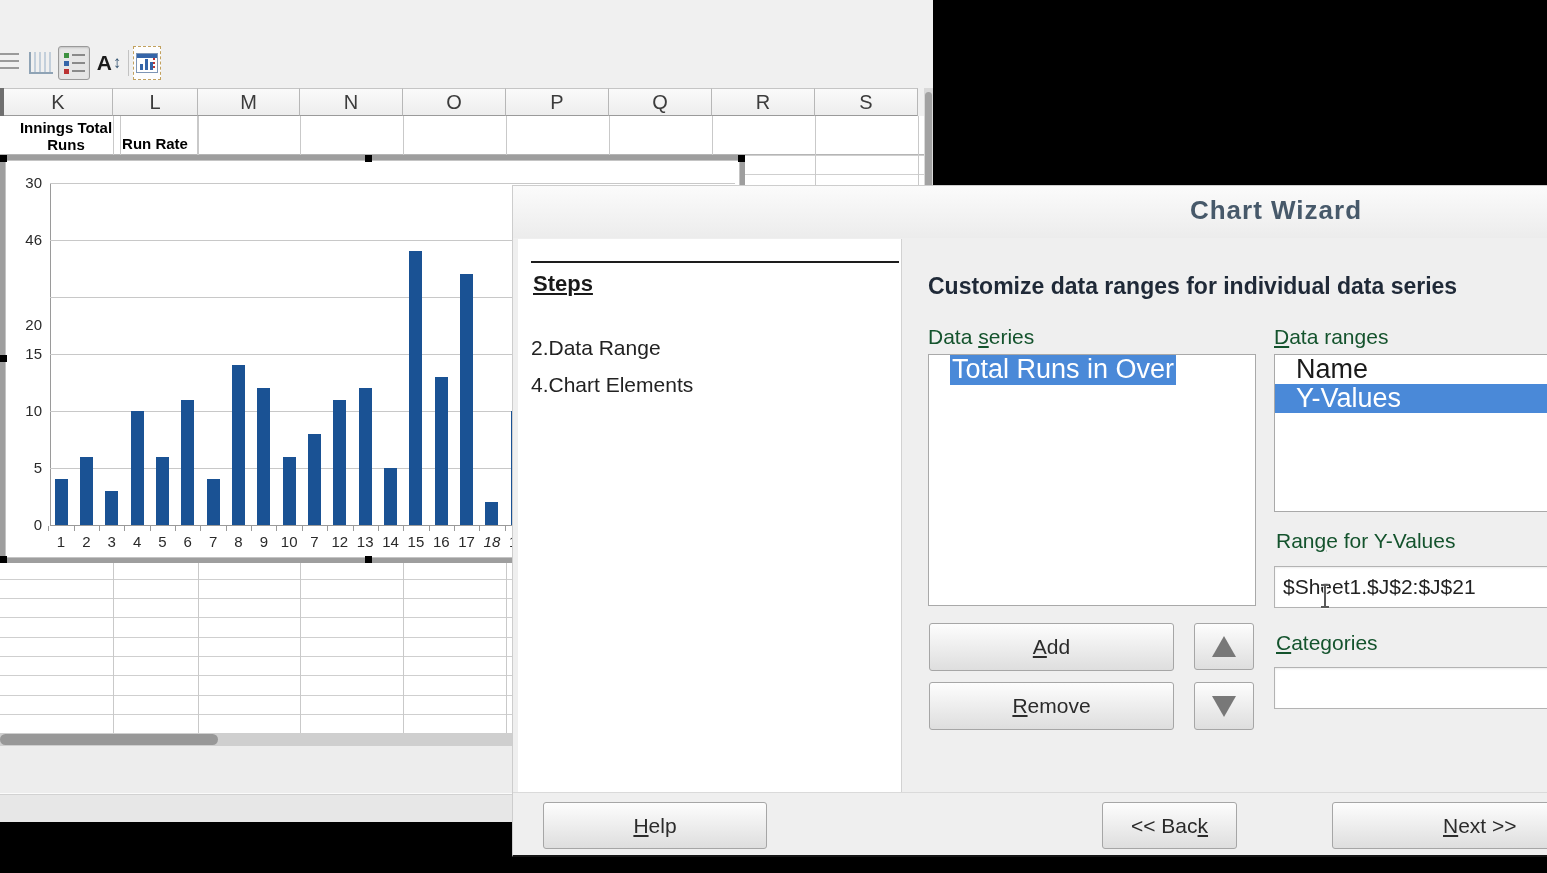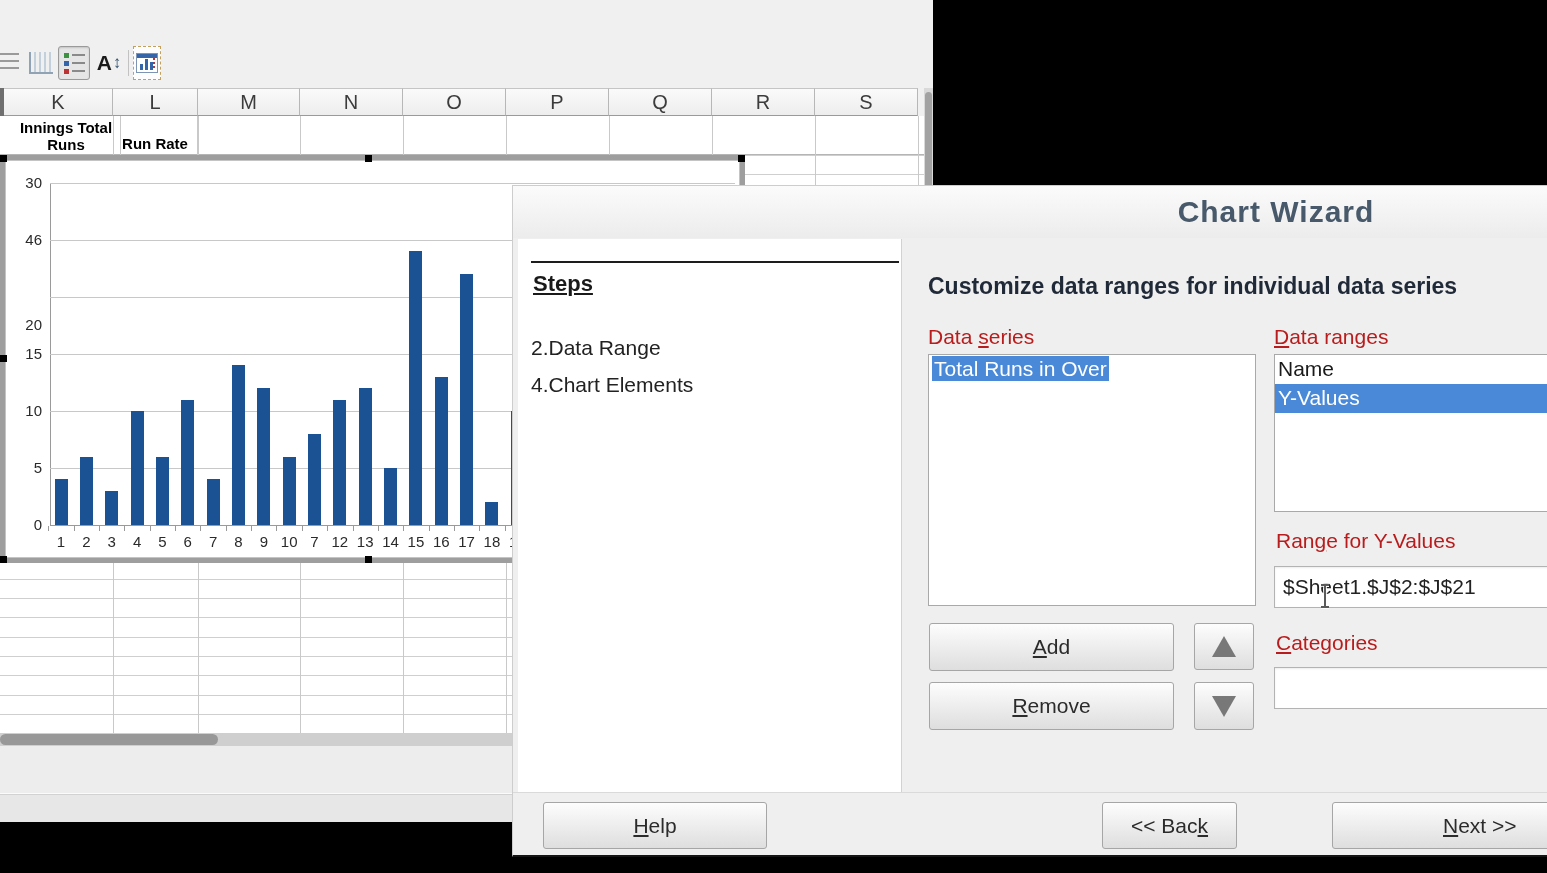--- a/index.html
+++ b/index.html
@@ -72,35 +72,35 @@
   .xtick-label { position:absolute; top:378px; width:26px; text-align:center; font-size:15px; color:#2a2a2a; }
   .bar { position:absolute; width:13px; background:#1a5294; }
 
   
   #dialog { position:absolute; left:512px; top:185px; width:1035px; height:672px; background:#efefef;
     border-left:1px solid #cdcdcd; border-top:1px solid #cdcdcd; border-bottom:2px solid #141414;
     z-index:20; overflow:hidden; }
   #dialog-header { position:absolute; left:0; top:0; width:100%; height:52px;
     background:linear-gradient(#fbfbfb,#ececec); }
   #dialog-title { position:absolute; left:763px; top:9px; transform:translateX(-50%);
-    font-size:30px; font-weight:bold; color:#47596a; letter-spacing:1px; white-space:nowrap; }
+    font-size:26px; font-weight:bold; color:#47596a; letter-spacing:1px; white-space:nowrap; }
   #steps-panel { position:absolute; left:5px; top:53px; width:384px; height:553px; background:#fff;
     border-right:1px solid #d2d2d2; }
   #steps-rule { position:absolute; left:13px; top:22px; width:368px; height:2px; background:#1d1d1d; }
   #steps-heading { position:absolute; left:15px; top:32px; font-size:22px; font-weight:bold;
     color:#1a1a1a; text-decoration:underline; }
   #steps-list { position:absolute; left:13px; top:97px; width:360px; }
   .step-item { height:37px; font-size:21px; color:#222; white-space:nowrap; }
   .step-item .sel { background:#4a89d8; color:#fff; padding:2px 5px 3px 2px; }
 
   #content-heading { position:absolute; left:415px; top:87px; font-size:23px; font-weight:bold;
     color:#1f2937; white-space:nowrap; }
-  .field-label { position:absolute; font-size:21px; color:#b91c1c; white-space:nowrap; }
+  .field-label { position:absolute; font-size:21px; color:#14532d; white-space:nowrap; }
   .listbox { position:absolute; background:#fff; border:1px solid #a9a9a9; overflow:hidden; }
-  .lb-item { font-size:21px; color:#1a1a1a; height:29px; line-height:28px; padding-left:3px;
+  .lb-item { font-size:27px; color:#1a1a1a; height:29px; line-height:28px; padding-left:21px;
     white-space:nowrap; }
   .lb-item .sel-inline { background:#4a89d8; color:#fff; padding:1px 2px; }
   .lb-item.sel-row { background:#4a89d8; color:#fff; }
   .textinput { position:absolute; background:#fff; border:1px solid #b3b3b3; font-size:21px;
     color:#222; padding-left:8px; display:flex; align-items:center; box-shadow:inset 0 1px 2px rgba(0,0,0,.08); }
   .push-btn { position:absolute; background:linear-gradient(#fdfdfd,#dedede); border:1px solid #a6a6a6;
     border-radius:3px; font-size:21px; color:#2b2b2b; display:flex; align-items:center;
     justify-content:center; white-space:nowrap; }
   .tri-up { width:0; height:0; border-left:12px solid transparent; border-right:12px solid transparent;
     border-bottom:21px solid #787878; }
@@ -250,21 +250,21 @@
     <div class="xtick-label" style="left: 352.2px;">13</div>
     <div class="bar" style="left: 384.05px; top: 313px; height: 57px; background: rgb(26, 82, 148);"></div>
     <div class="xtick-label" style="left: 377.55px;">14</div>
     <div class="bar" style="left: 409.4px; top: 96.4px; height: 273.6px; background: rgb(26, 82, 148);"></div>
     <div class="xtick-label" style="left: 402.9px;">15</div>
     <div class="bar" style="left: 434.75px; top: 221.8px; height: 148.2px; background: rgb(26, 82, 148);"></div>
     <div class="xtick-label" style="left: 428.25px;">16</div>
     <div class="bar" style="left: 460.1px; top: 119.2px; height: 250.8px; background: rgb(26, 82, 148);"></div>
     <div class="xtick-label" style="left: 453.6px;">17</div>
     <div class="bar" style="left: 485.45px; top: 347.2px; height: 22.8px; background: rgb(26, 82, 148);"></div>
-    <div class="xtick-label" style="left: 478.95px;">18</div>
+    <div class="xtick-label" style="left: 478.95px; font-style: italic;">18</div>
     <div class="bar" style="left: 510.8px; top: 256px; height: 114px; background: rgb(26, 82, 148);"></div>
     <div class="xtick-label" style="left: 504.3px;">19</div>
     <div class="xtick" style="left: 48.325px;"></div>
     <div class="xtick" style="left: 73.675px;"></div>
     <div class="xtick" style="left: 99.025px;"></div>
     <div class="xtick" style="left: 124.375px;"></div>
     <div class="xtick" style="left: 149.725px;"></div>
     <div class="xtick" style="left: 175.075px;"></div>
     <div class="xtick" style="left: 200.425px;"></div>
     <div class="xtick" style="left: 225.775px;"></div>

